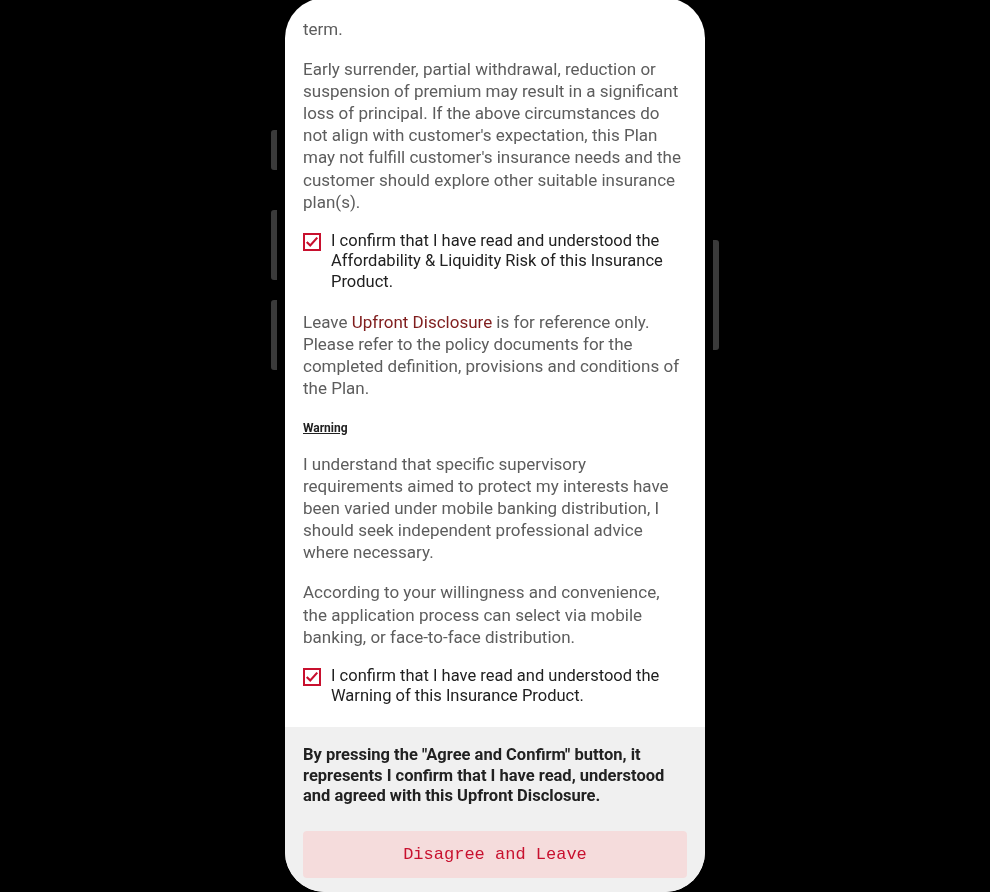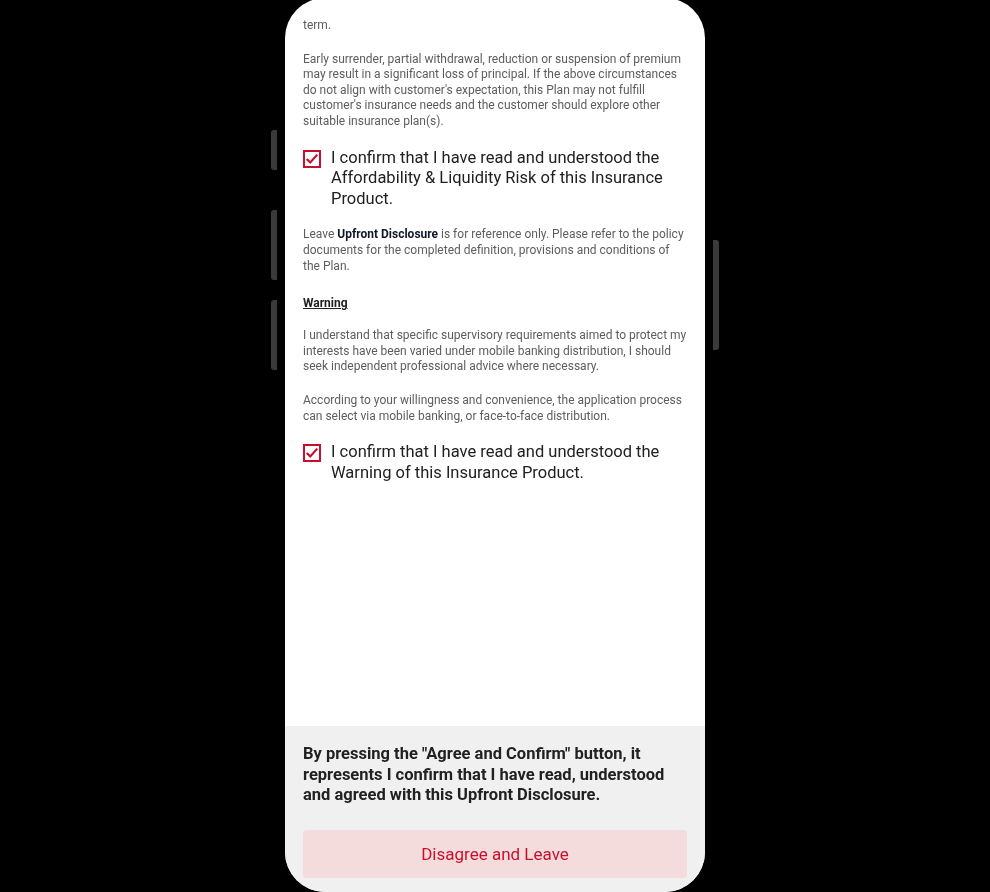--- a/index.html
+++ b/index.html
@@ -35,21 +35,21 @@
       flex-direction: column;
     }
     .content-area {
       flex: 1;
       overflow: hidden;
       padding: 0 18px;
       margin-top: -10px;
     }
     .p {
       color: #5d5d5d;
-      font-size: 12px;
+      font-size: 17px;
       line-height: 1.3;
       margin-bottom: 18px;
     }
     .check-row {
       display: flex;
       gap: 10px;
       margin-bottom: 18px;
       align-items: flex-start;
     }
     .checkbox {
@@ -62,21 +62,21 @@
       justify-content: center;
       margin-top: 2px;
     }
     .checkbox svg { width: 14px; height: 14px; }
     .check-label {
       color: #212121;
       font-weight: 400;
       font-size: 16.5px;
       line-height: 1.25;
     }
-    .bold-inline { font-weight: 700; color: #0f172a; }
+    .bold-inline { font-weight: 400; color: #7f1d1d; }
     .link { color: #c8102e; text-decoration: none; }
     .warning-heading {
       color: #212121;
       font-weight: 700;
       text-decoration: underline;
       font-size: 12px;
       margin-bottom: 18px;
       display: inline-block;
     }
     .footer-area {
@@ -86,20 +86,21 @@
     .footer-text {
       color: #212121;
       font-weight: 700;
       font-size: 16.5px;
       line-height: 1.25;
       margin-bottom: 24px;
     }
     .button-row {
       display: flex;
       gap: 20px;
+      font-family: Liberation Mono, monospace;
     }
     .btn {
       flex: 1;
       padding: 14px 8px;
       font-size: 17px;
       border: none;
       border-radius: 4px;
       font-family: inherit;
       cursor: pointer;
       text-align: center;

